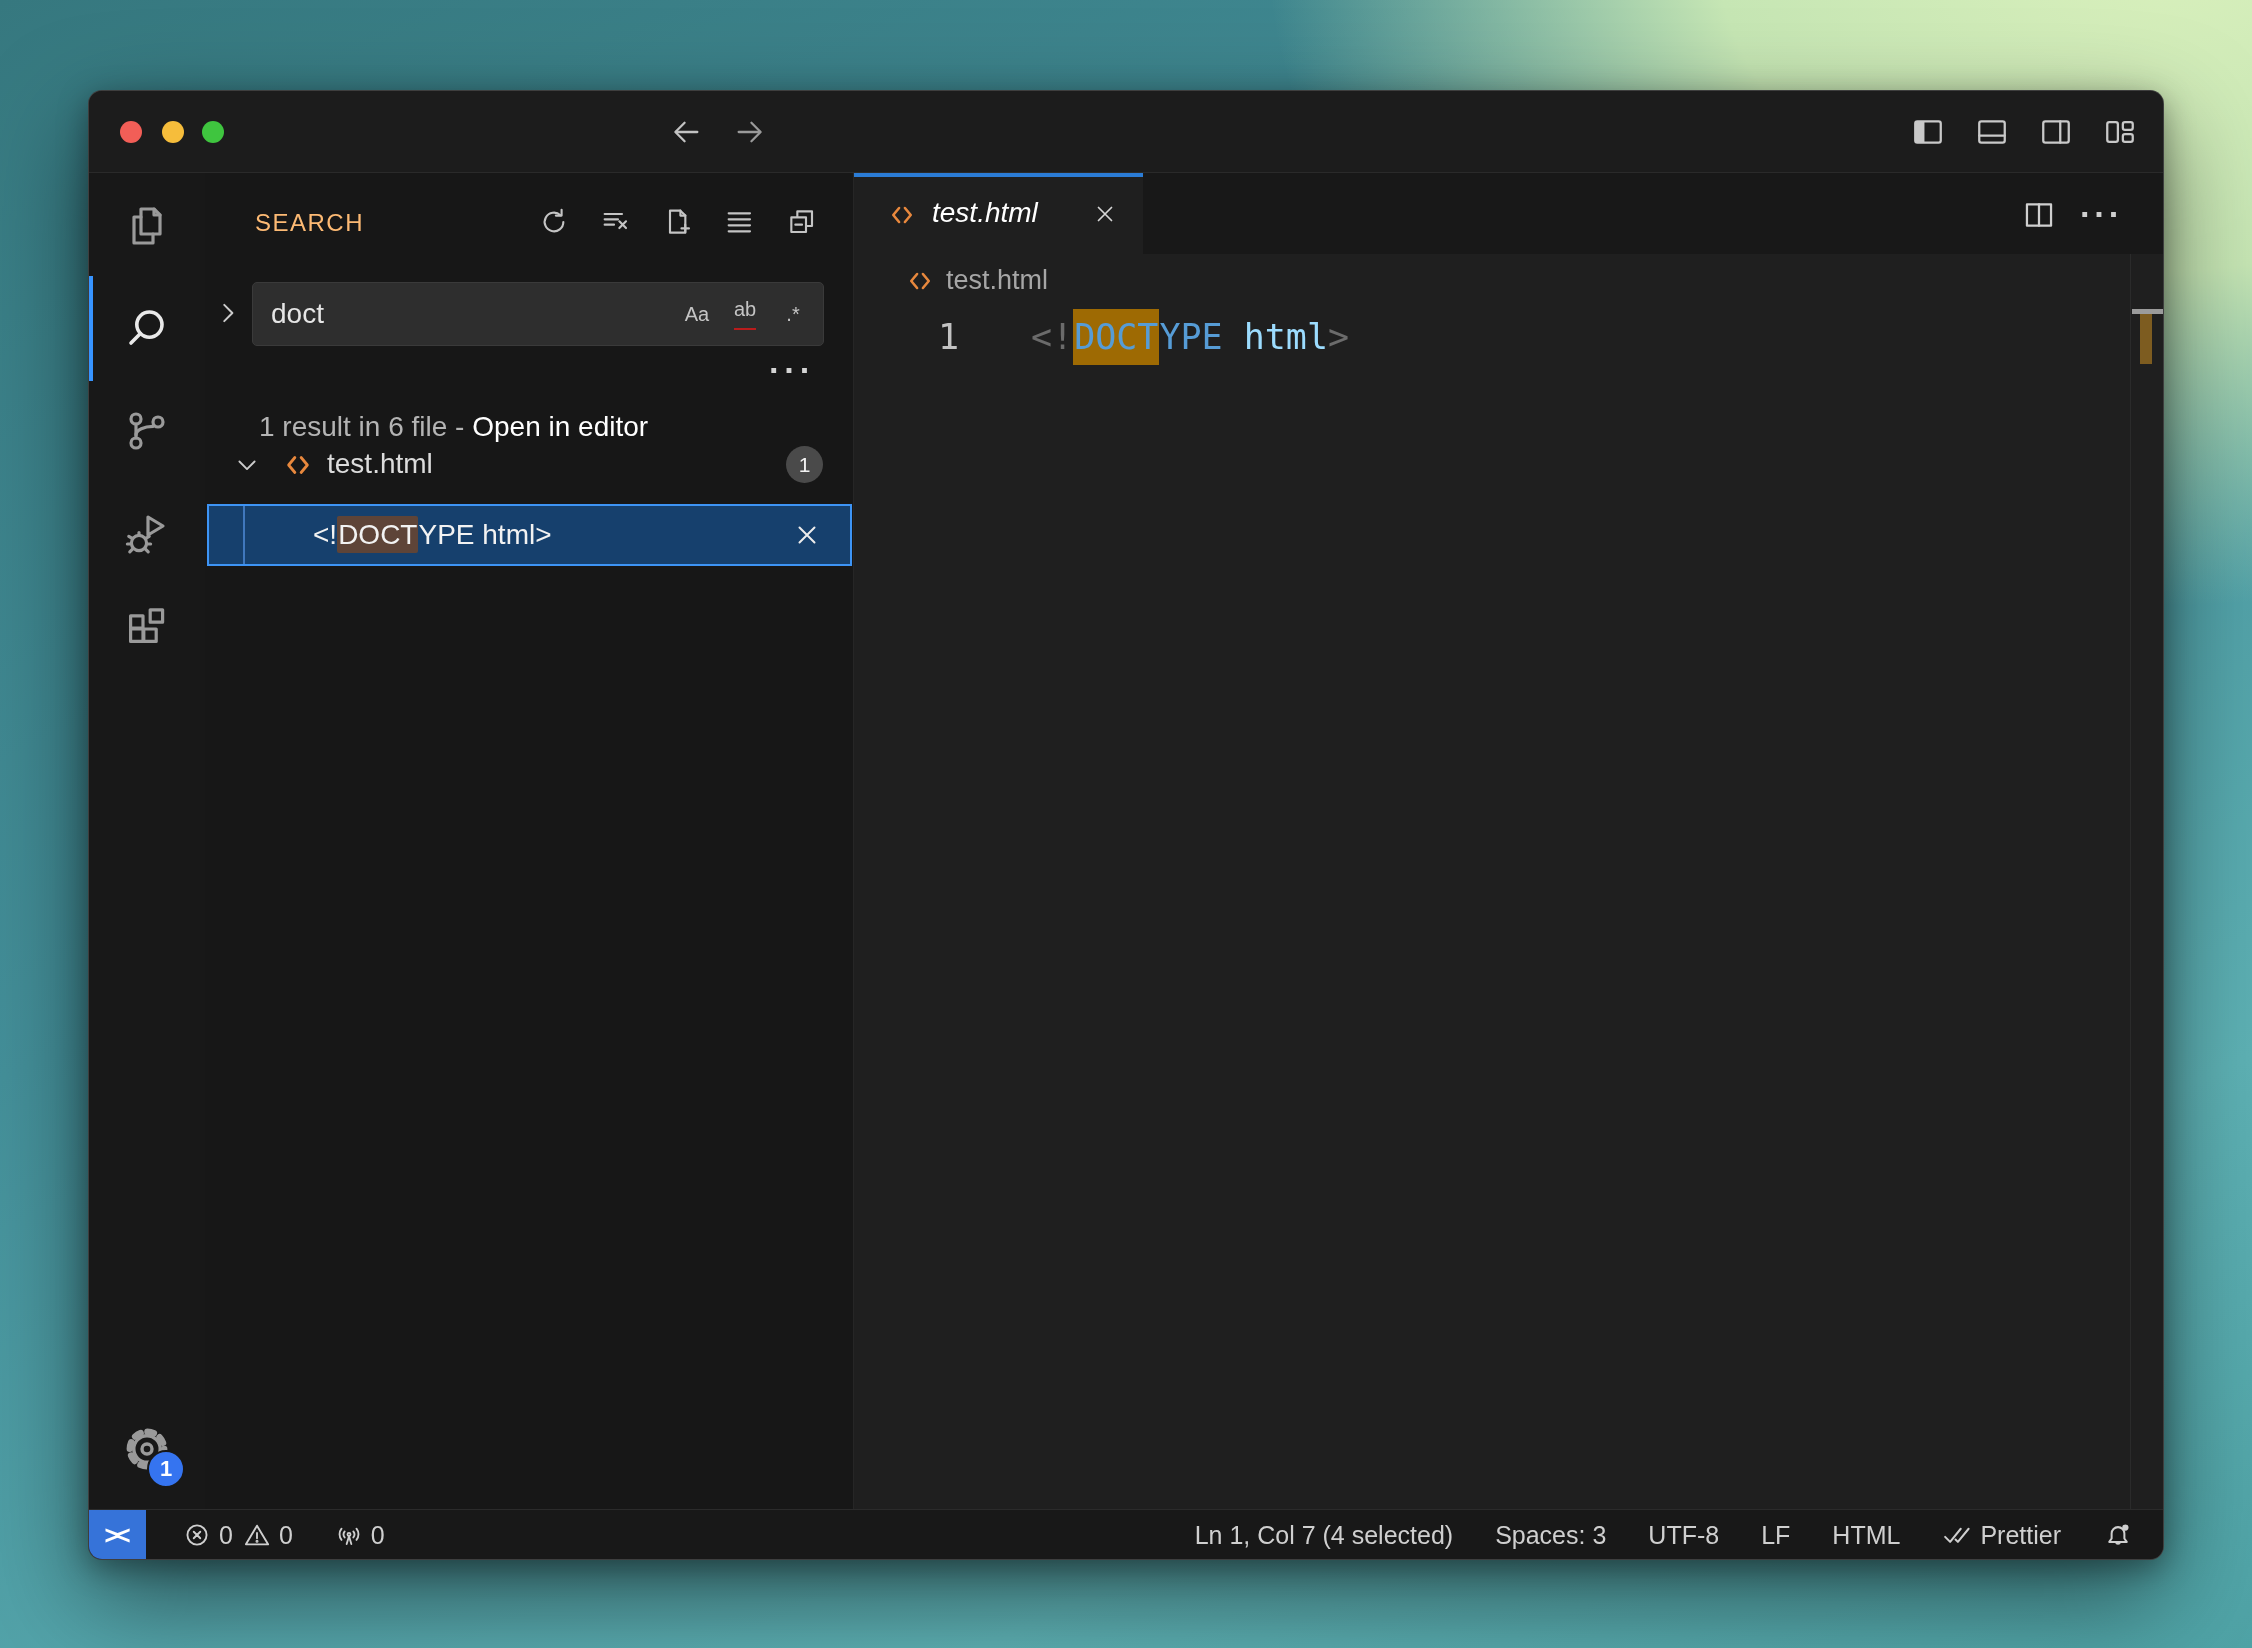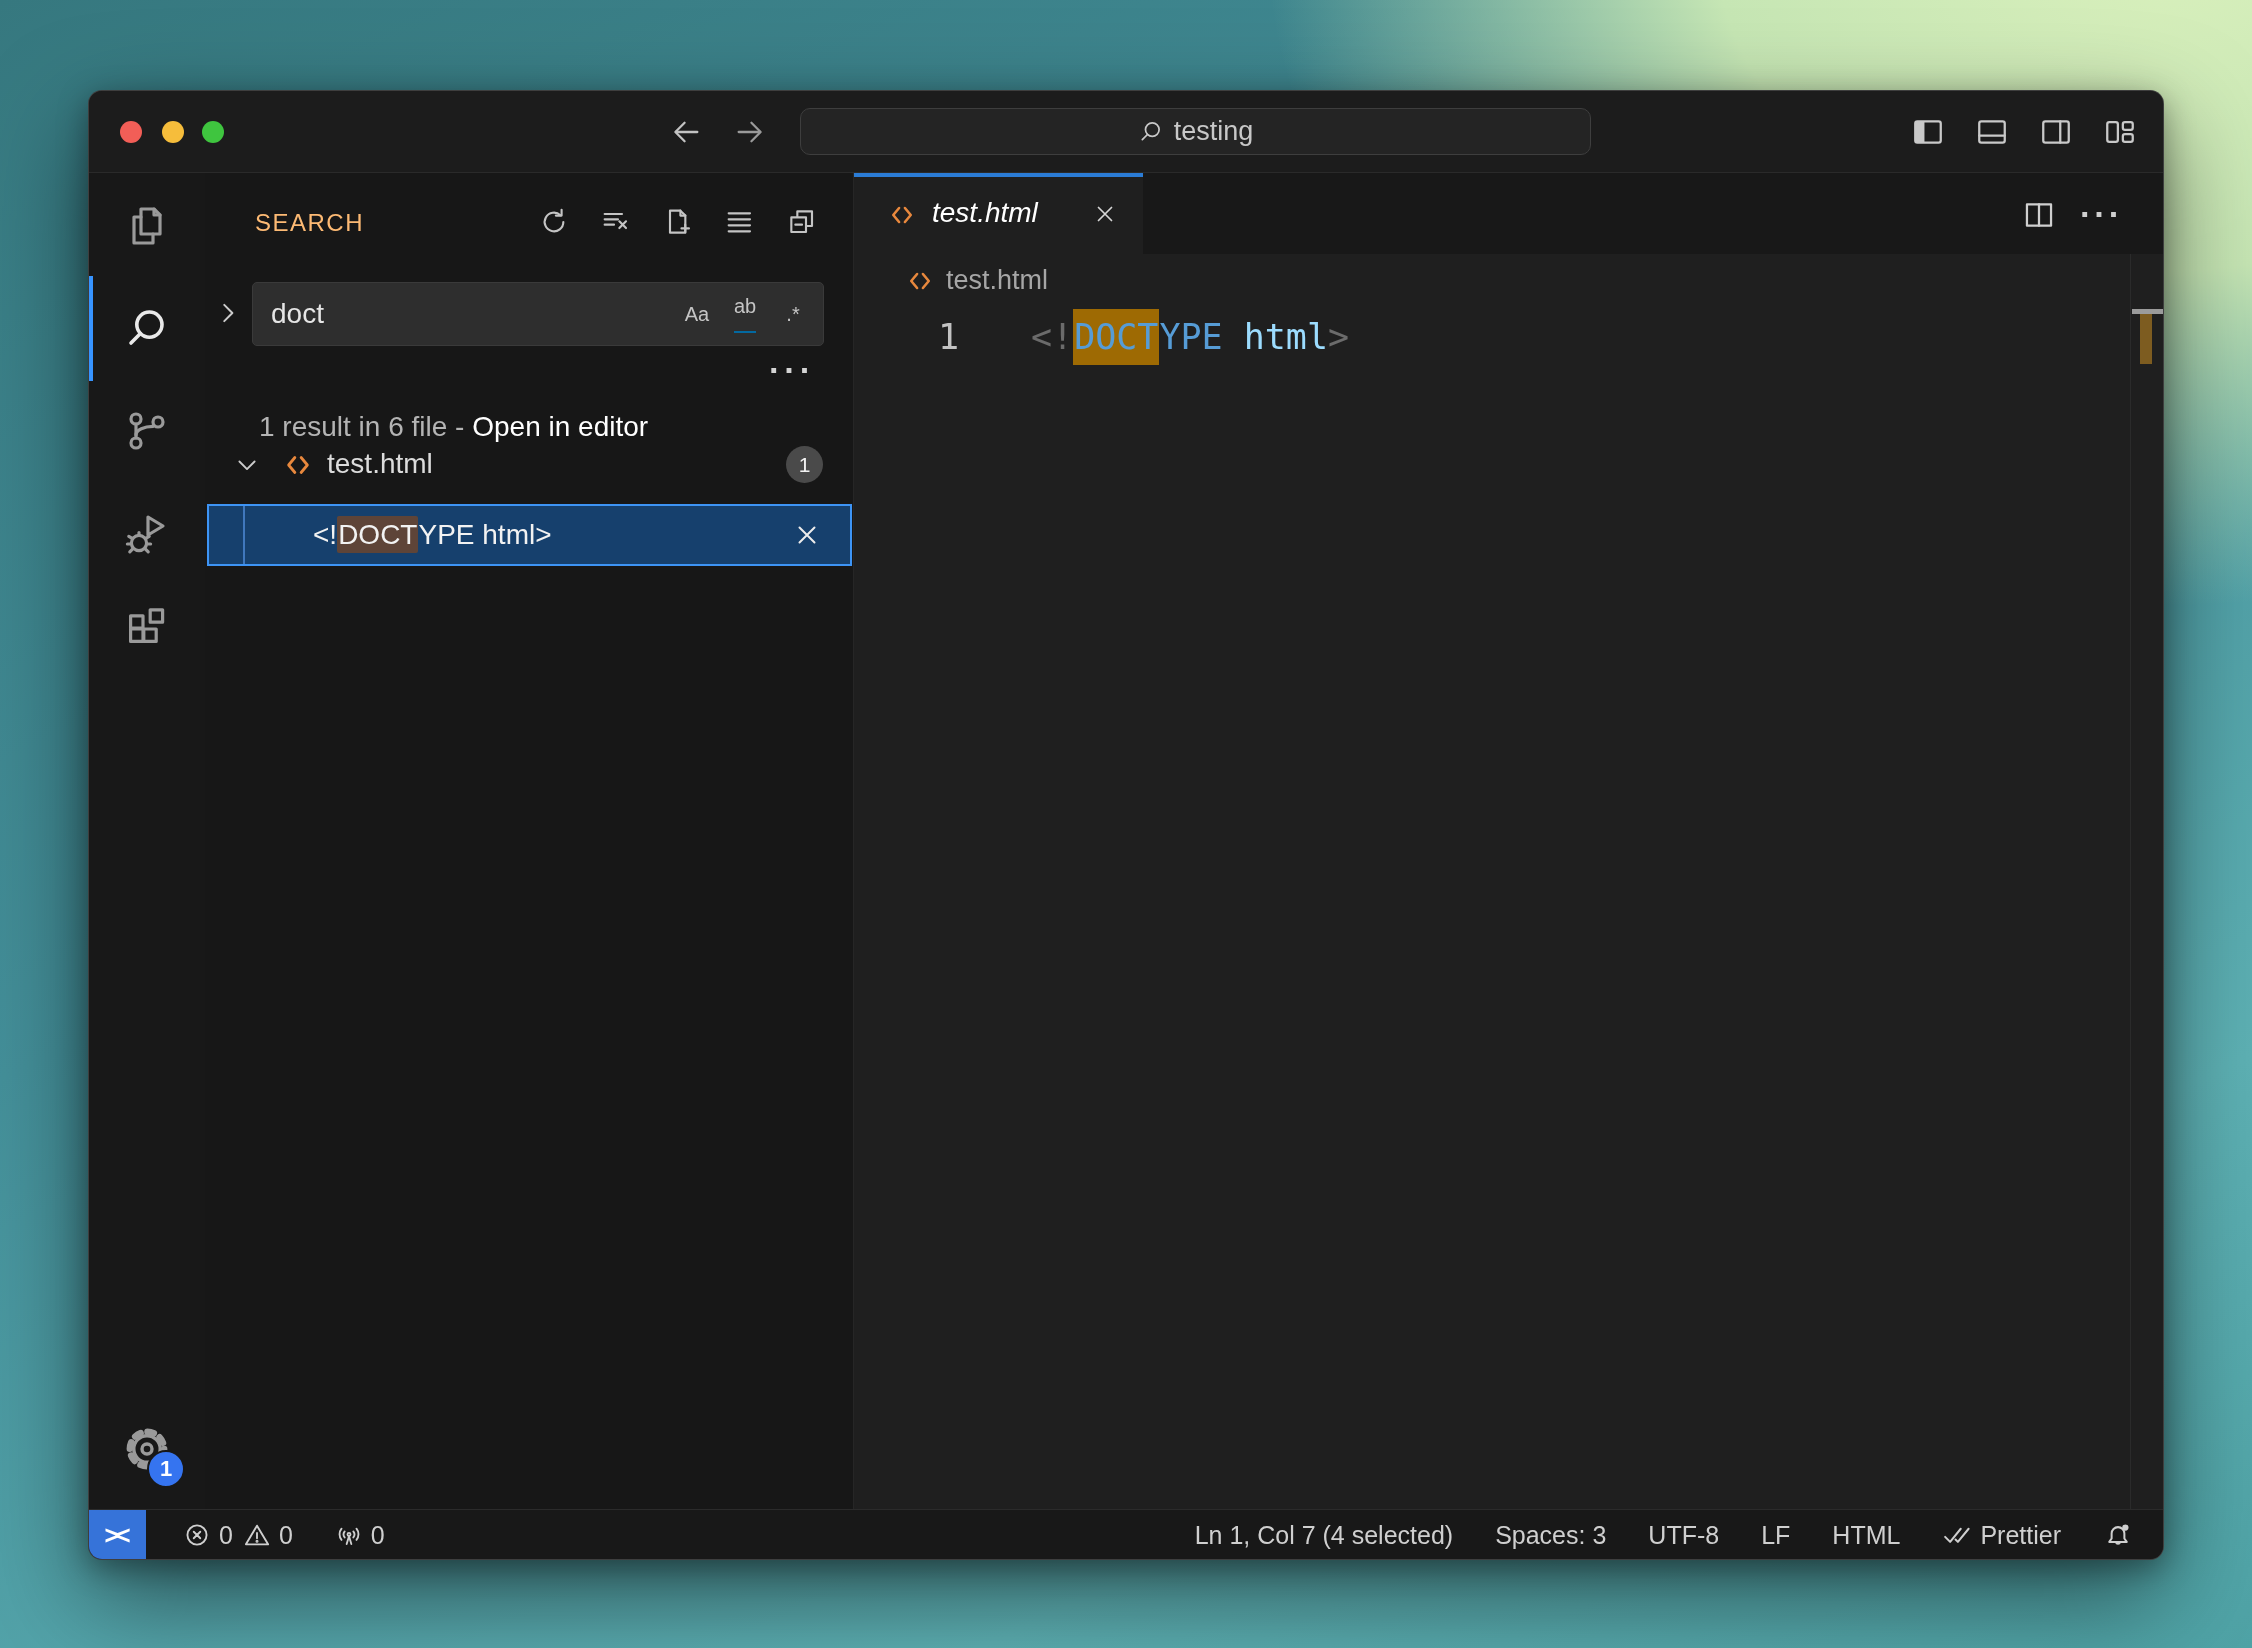--- a/index.html
+++ b/index.html
@@ -52,21 +52,21 @@
 
   
   .sidebar { left:116px; top:82px; width:649px; bottom:50px; background:#171717; border-right:1px solid #262626; }
   .sb-title { left:50px; top:36px; font-size:24px; color:#fdba74; letter-spacing:1.5px; }
   .sb-tools { right:35px; top:33px; display:flex; gap:30px; color:#c4c4c4; }
   .expand-chevron { left:8px; top:125px; color:#cccccc; }
   .input-box { left:47px; top:109px; width:572px; height:64px; background:#2e2e2e; border:1px solid #3a3a3a; border-radius:5px; }
   .input-text { left:18px; top:0; line-height:62px; font-size:28px; color:#e6e6e6; }
   .input-toggles { right:10px; top:0; height:62px; display:flex; align-items:center; gap:8px; }
   .toggle { width:40px; height:44px; display:flex; align-items:center; justify-content:center; font-size:20px; color:#c4c4c4; border-radius:5px; }
-  .toggle .ww { border-bottom:2px solid #0369a1; padding-bottom:13px; }
+  .toggle .ww { border-bottom:2px solid #b91c1c; padding-bottom:7px; }
   .more-ellipsis { right:38px; top:178px; font-size:34px; font-weight:bold; letter-spacing:4px; color:#d4d4d4; }
   .summary { left:54px; top:238px; font-size:28px; color:#b4b4b4; }
   .summary .link { color:#ffffff; cursor:pointer; }
   .tree-row { left:0; top:268px; width:649px; height:48px; }
   .tree-chevron { left:28px; top:10px; color:#cccccc; }
   .tree-file-icon { left:78px; top:9px; color:#e8883d; }
   .tree-label { left:122px; top:7px; font-size:28px; color:#dcdcdc; }
   .tree-badge { left:581px; top:5px; width:37px; height:37px; border-radius:50%; background:#4a4a4a; color:#f2f2f2; font-size:21px; display:flex; align-items:center; justify-content:center; }
   .match-row {
     left:2px; top:331px; width:645px; height:62px;
@@ -126,29 +126,20 @@
           <path d="M11 5.5 4.5 12l6.5 6.5"></path>
         </svg>
     </span>
     <span class="abs navarrow fwd" style="left:644px">
       <svg class="ic" width="34" height="34" viewBox="0 0 24 24">
           <path d="M4 12h15"></path>
           <path d="M13 5.5 19.5 12 13 18.5"></path>
         </svg>
     </span>
 
-    <div class="abs command-center">
-      <span>
-        <svg class="ic" width="26" height="26" viewBox="0 0 24 24">
-            <circle cx="13.2" cy="9.8" r="6.3"></circle>
-            <path d="M8.7 14.3 4 19"></path>
-          </svg>
-      </span>
-      <span>testing</span>
-    </div>
 
     <div class="abs layout-group">
       <span>
         <svg class="ic" width="34" height="34" viewBox="0 0 24 24">
             <rect x="3" y="4.5" width="18" height="15" rx="1.5"></rect>
             <rect x="3" y="4.5" width="6.5" height="15" fill="currentColor" stroke="none"></rect>
           </svg>
       </span>
       <span>
         <svg class="ic" width="34" height="34" viewBox="0 0 24 24">

